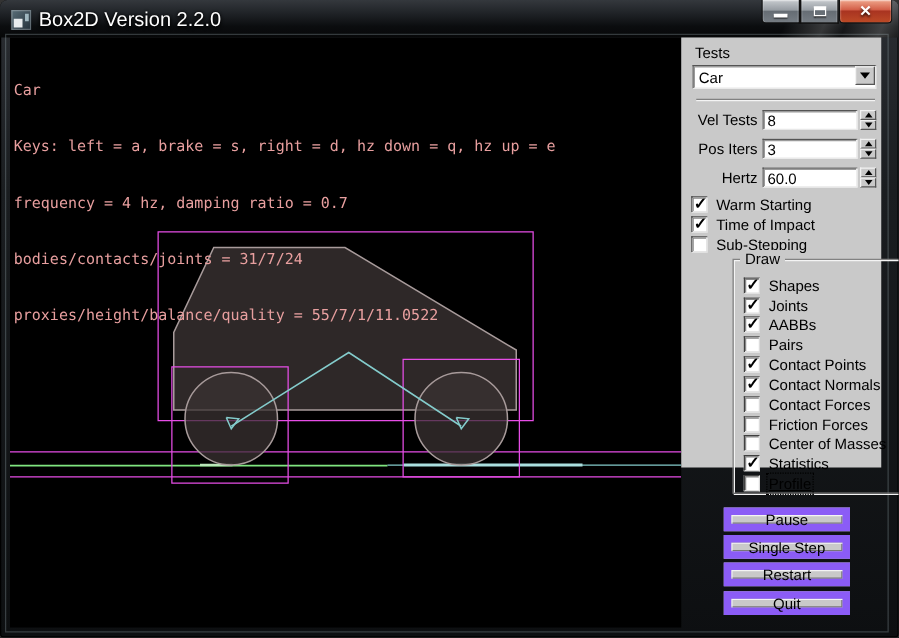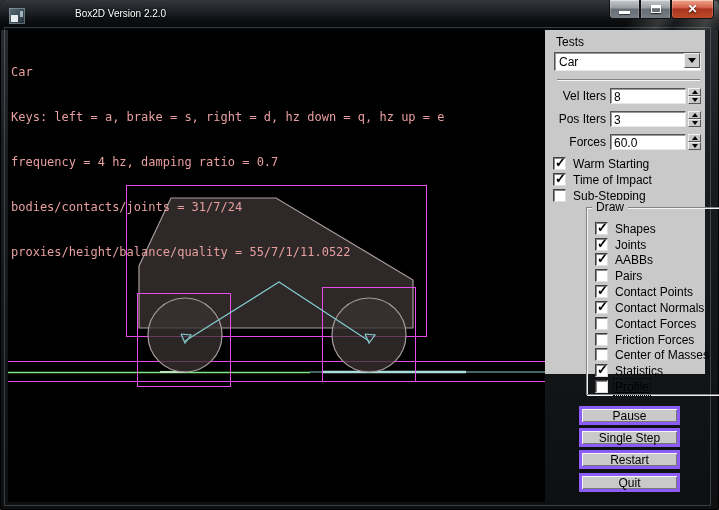--- a/index.html
+++ b/index.html
@@ -14,22 +14,22 @@
   
   .titlebar{position:absolute;left:0;top:0;width:719px;height:30px;
     background:linear-gradient(180deg,#34383d 0%,#1d2024 40%,#0b0d0f 70%,#060708 100%);}
   .titlebar::after{content:"";position:absolute;right:0;top:0;width:200px;height:30px;
     background:linear-gradient(115deg,rgba(255,255,255,0) 55%,rgba(255,255,255,.18) 70%,rgba(255,255,255,.05) 78%,rgba(255,255,255,.22) 92%,rgba(255,255,255,.08) 100%);}
   .win-icon{position:absolute;left:9px;top:8px;width:16px;height:16px;
     background:linear-gradient(135deg,#5a6e78 0%,#23303a 100%);
     box-shadow:inset 0 0 0 1px rgba(255,255,255,.25);}
   .win-icon i{position:absolute;left:2px;bottom:2px;width:7px;height:7px;background:#e8ecee;}
   .win-icon b{position:absolute;right:2px;top:3px;width:3px;height:6px;background:#9fb6bf;}
-  .win-title{position:absolute;left:31px;top:8px;color:#fff;font-size:10px;
-    text-shadow:0 1px 3px #000,0 0 2px #000;white-space:nowrap;margin-left:44px;}
+  .win-title{position:absolute;left:31px;top:8px;color:#fff;font-size:16px;
+    text-shadow:0 1px 3px #000,0 0 2px #000;white-space:nowrap;}
   .caption-btns{position:absolute;right:5px;top:0;height:20px;display:flex;z-index:5;}
   .cap-btn{height:19px;border:1px solid #111;border-top:none;position:relative;
     display:flex;align-items:center;justify-content:center;
     box-shadow:inset 0 1px 0 rgba(255,255,255,.45),inset 1px 0 0 rgba(255,255,255,.18),inset -1px 0 0 rgba(255,255,255,.18);}
   .cap-min,.cap-max{width:31px;background:linear-gradient(180deg,#c7cbcf 0%,#969ca2 45%,#666d74 50%,#767d84 100%);}
   .cap-min{border-radius:0 0 0 4px;}
   .cap-close{width:43px;border-radius:0 0 4px 4px;
     background:linear-gradient(180deg,#efa58b 0%,#d4614a 42%,#a93421 50%,#bc4a26 100%);}
   .glyph-min{width:11px;height:3px;background:#fff;box-shadow:0 1px 1px rgba(0,0,0,.6);margin-top:6px;}
   .glyph-max{width:10px;height:8px;border:1px solid #fff;border-top:3px solid #fff;
@@ -70,21 +70,21 @@
   .cb-box{width:13px;height:13px;background:#fff;border:1px solid;
     border-color:#404040 #ddd #ddd #404040;box-shadow:inset 1px 1px 0 #888;position:relative;flex:none;}
   .cb-box.checked::after{content:"✓";position:absolute;left:1px;top:-3px;
     font-size:13px;font-weight:bold;color:#000;}
   .cb-label{margin-left:7px;white-space:nowrap;}
   .cb-label.focused{outline:1px dotted #000;outline-offset:1px;text-decoration:underline;}
   .groupbox{position:absolute;left:13px;top:177px;width:142px;height:188px;
     border:1px solid #828282;box-shadow:inset 1px 1px 0 #f4f4f4,1px 1px 0 #f4f4f4;margin-left:28px;}
   .group-legend{position:absolute;left:5px;top:-8px;padding:0 4px;background:var(--panel-bg,#c9c9c9);}
   .btn{position:absolute;left:34px;width:101px;height:19px;
-    background:var(--panel-bg,#c9c9c9);border:3px solid #8b5cf6;
+    background:var(--panel-bg,#c9c9c9);border:6px solid #8b5cf6;
     box-shadow:inset 1px 1px 0 #f4f4f4,inset -1px -1px 0 #777;
     display:flex;align-items:center;justify-content:center;font-size:12px;color:#000;}
 </style>
 </head>
 <body>
 
 <div class="window">
 
   <div class="titlebar">
     <div class="win-icon">
@@ -148,21 +148,21 @@
     <div class="combo sunken">
       <span class="combo-text">Car</span>
       <span class="combo-btn">
         <span class="arrow-down"></span>
       </span>
     </div>
 
     <div class="separator"></div>
 
     <div class="spin-row" style="top:57px">
-      <span class="spin-label">Vel Iters</span>
+      <span class="spin-label">Vel Tests</span>
       <span class="spin-box sunken">8</span>
       <span class="spinner">
         <span class="spin-btn">
             <i class="tri-up"></i>
           </span>
         <span class="spin-btn">
             <i class="tri-dn"></i>
           </span>
       </span>
     </div>
@@ -172,21 +172,21 @@
       <span class="spinner">
         <span class="spin-btn">
             <i class="tri-up"></i>
           </span>
         <span class="spin-btn">
             <i class="tri-dn"></i>
           </span>
       </span>
     </div>
     <div class="spin-row" style="top:103px">
-      <span class="spin-label">Forces</span>
+      <span class="spin-label">Hertz</span>
       <span class="spin-box sunken">60.0</span>
       <span class="spinner">
         <span class="spin-btn">
             <i class="tri-up"></i>
           </span>
         <span class="spin-btn">
             <i class="tri-dn"></i>
           </span>
       </span>
     </div>

